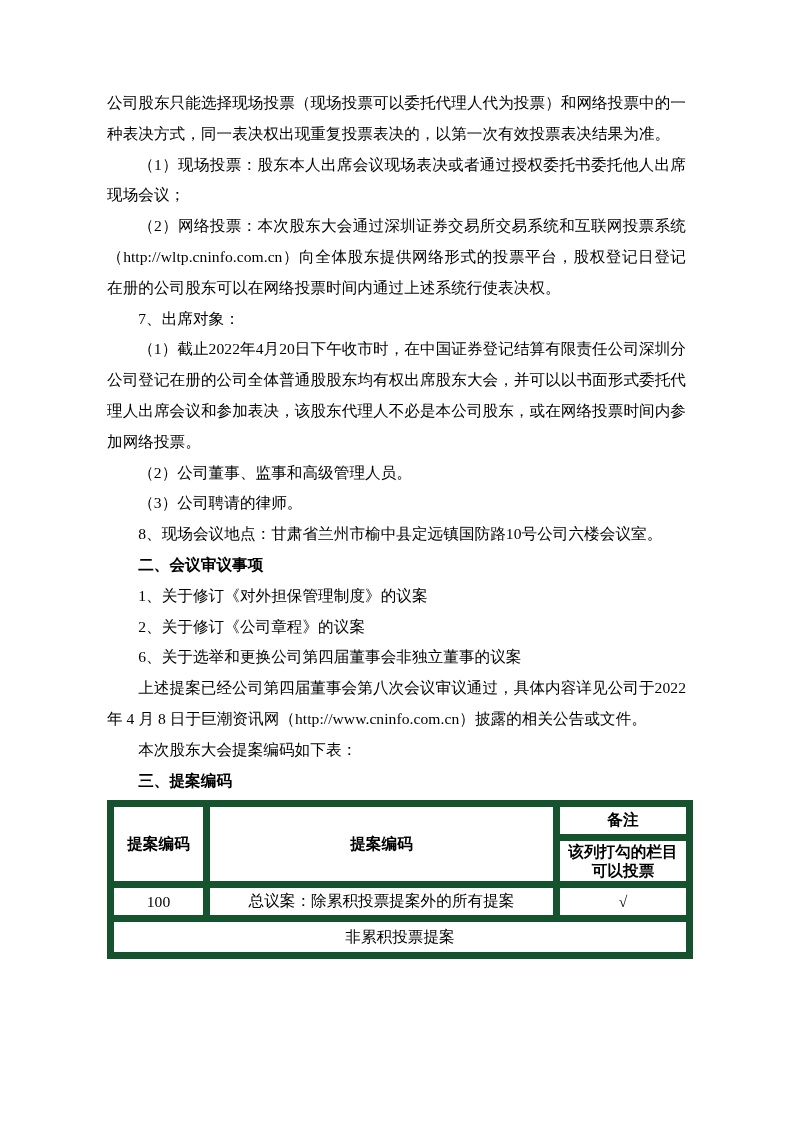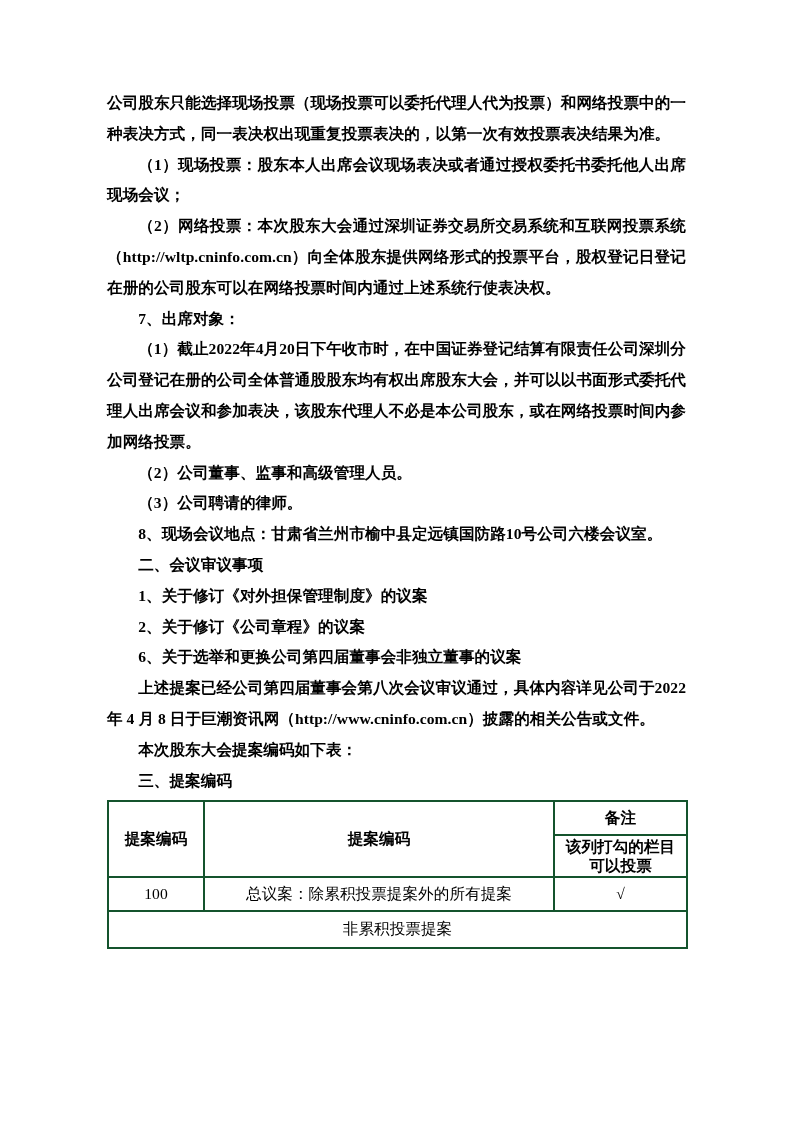--- a/index.html
+++ b/index.html
@@ -13,33 +13,32 @@
     font-family: "Liberation Serif", "DejaVu Serif", serif;
     color: #000000;
     overflow: hidden;
   }
   .para {
     font-size: 15.6px;
     line-height: 30.8px;
     letter-spacing: 0.05px;
     text-align: justify;
     margin: 0;
-    font-weight: bold;
   }
   .para.indent { text-indent: 2em; }
   .para.bold { font-weight: bold; }
   table.proposal {
     border-collapse: collapse;
     table-layout: fixed;
     width: 579px;
     margin-top: 4px;
     border: 2px solid #000000;
   }
   table.proposal th, table.proposal td {
-    border: 2px solid #14532d;
+    border: 7px solid #14532d;
     text-align: center;
     vertical-align: middle;
     font-size: 15.6px;
     letter-spacing: 0.05px;
     padding: 1px 3px;
     box-sizing: border-box;
     font-weight: normal;
   }
   table.proposal th { font-weight: bold; }
   .r-remark-top { height: 34px; }

